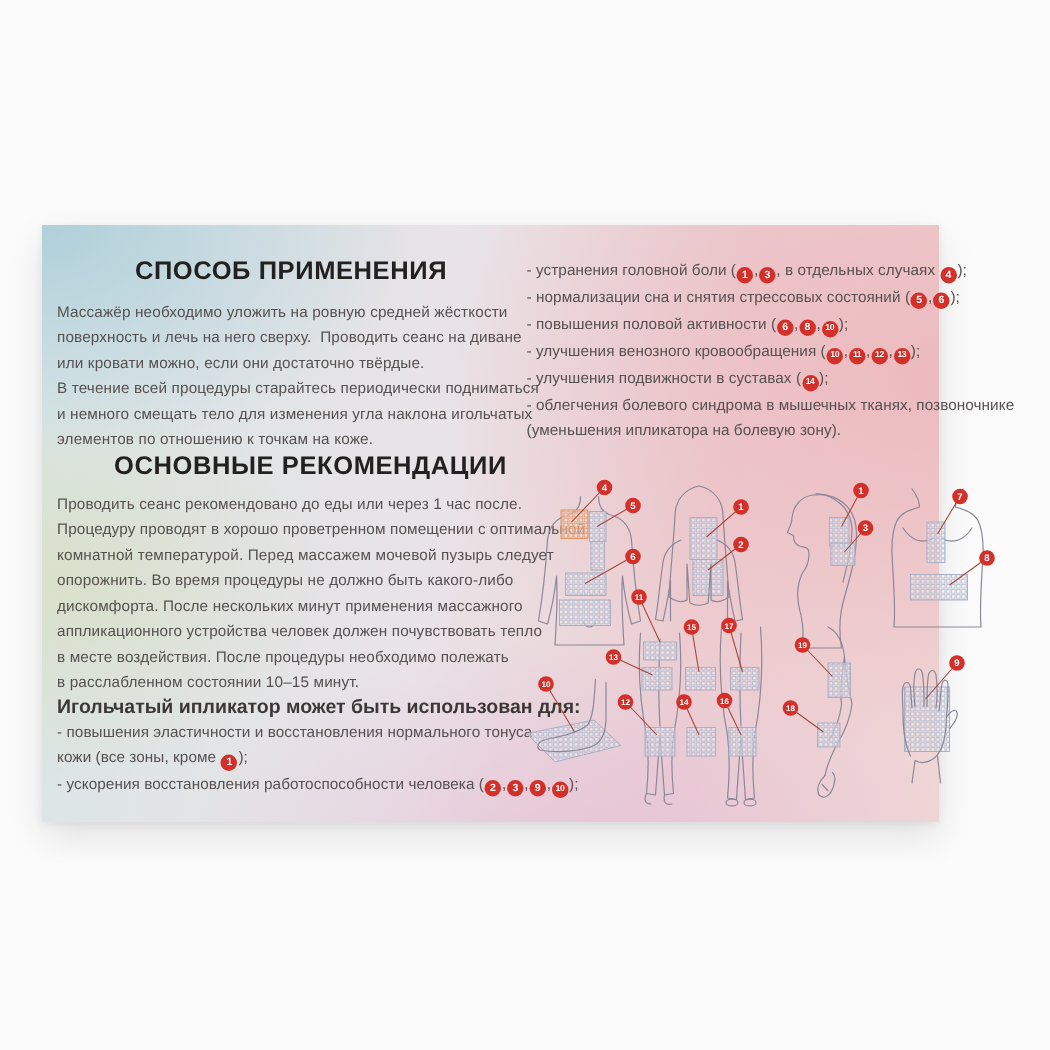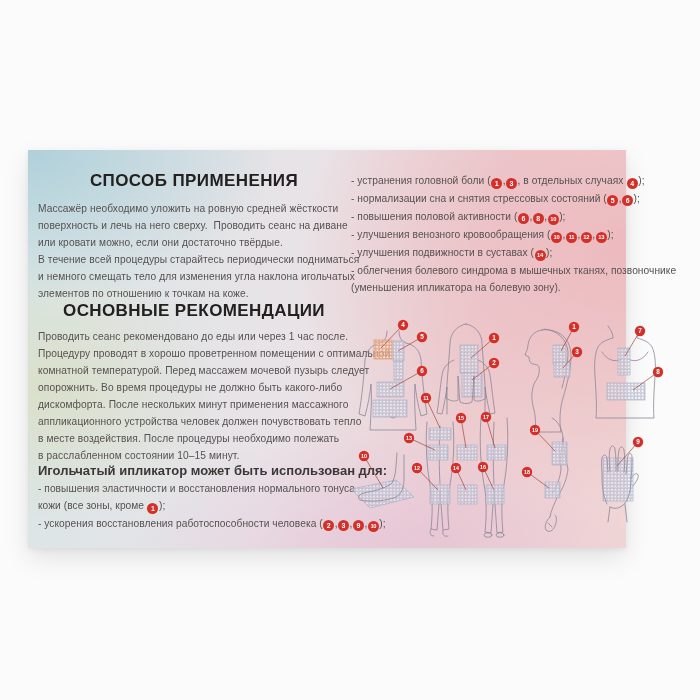--- a/index.html
+++ b/index.html
@@ -19,21 +19,21 @@
       linear-gradient(100deg,#d9e6e6 0%,#e9e3e7 45%,#eccfd3 72%,#f0d6d6 100%);
     box-shadow:0 10px 24px rgba(0,0,0,0.10), 0 2px 6px rgba(0,0,0,0.06);
   }
   .col-left{position:absolute;left:8px;top:0;width:316px;}
   .col-right{position:absolute;left:323px;top:22px;width:320px;}
   h1,h2{
     margin:0;text-align:center;color:#222120;
     font-size:17px;font-weight:700;letter-spacing:0.4px;white-space:pre;
   }
   .h1{position:absolute;left:0;top:21px;width:100%;}
-  .h2{position:absolute;left:0;top:151px;width:100%;}
+  .h2{position:absolute;left:13px;top:151px;width:100%;}
   .para{
     position:absolute;left:2px;color:#565150;font-size:10.2px;line-height:17px;
     white-space:pre;letter-spacing:0.1px;
   }
   .p1{top:50px;}
   .p2{top:178px;}
   .usage-title{
     position:absolute;left:2px;top:313px;color:#3c3837;font-weight:700;
     font-size:13px;white-space:pre;
   }

